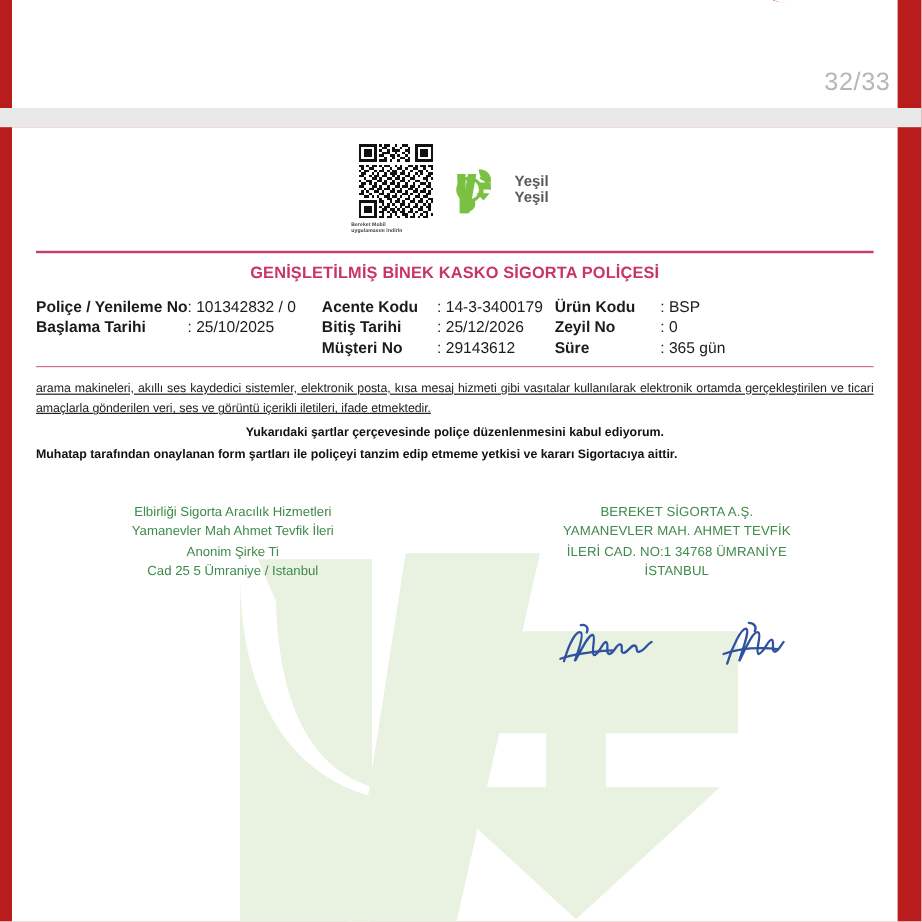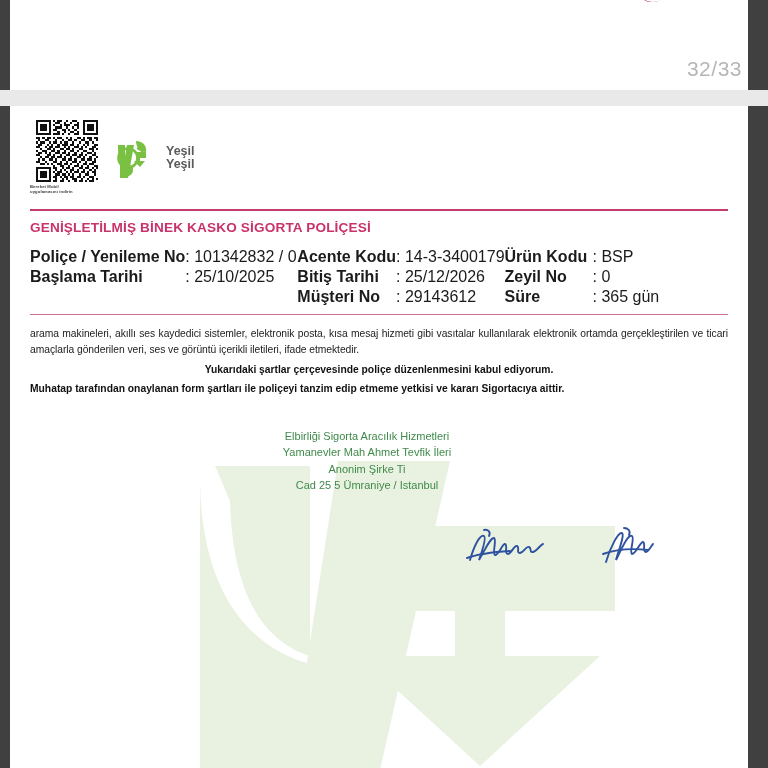--- a/index.html
+++ b/index.html
@@ -8,21 +8,21 @@
     margin: 0; padding: 0;
     width: 768px; height: 768px;
     overflow: hidden;
     background: #f0f0f0;
     font-family: "Liberation Sans", sans-serif;
   }
 
   #viewer {
     position: relative;
     width: 768px; height: 768px;
-    background: #404040;
+    background: #b91c1c;
   }
 
   
   .page-prev {
     position: absolute;
     left: 10px; top: -80px;
     width: 738px; height: 170px;
     background: #ffffff;
     overflow: hidden;
   }
@@ -70,21 +70,21 @@
   .doc-inner {
     position: relative;
     padding: 14px 20px 0 20px;
     z-index: 2;
   }
 
   
   .header-row {
     display: flex;
     align-items: flex-start;
-    justify-content: flex-start;
+    justify-content: center;
     height: 86px;
   }
   .qr-block { width: 86px; }
   .qr-img { width: 74px; height: 62px; display: block; }
   .qr-caption {
     font-size: 4.2px;
     line-height: 5.4px;
     color: #3a3a3a;
     margin-top: 2px;
     font-weight: bold;
@@ -133,32 +133,32 @@
     background: #c63b6e;
     margin: 3px 0 0 0;
   }
   .rule-thin {
     height: 1.2px;
     background: #cf6f93;
     margin: 7px 0 0 0;
   }
 
   .doc-title {
-    text-align: left;
+    text-align: center;
     color: #c8336b;
     font-size: 13.6px;
     font-weight: bold;
     letter-spacing: 0.15px;
     margin: 9px 0 12px 0;
   }
 
   
   .info-table { width: 100%; border-collapse: collapse; }
   .info-table td {
-    font-size: 16px;
+    font-size: 13px;
     color: #1b1b1b;
     padding: 1px 0;
     vertical-align: top;
     white-space: nowrap;
   }
   .lbl { font-weight: bold; }
   .val { font-weight: normal; padding-left: 6px; }
   .c1-lbl { width: 120px; }
   .c1-val { width: 112px; }
   .c2-lbl { width: 96px; }
@@ -166,20 +166,21 @@
   .c3-lbl { width: 88px; }
 
   
   .body-text {
     font-size: 10.3px;
     line-height: 16.5px;
     color: #212121;
     text-align: justify;
     margin-top: 11px;
     letter-spacing: -0.05px;
+    text-decoration: underline;
   }
   .body-text.tight { margin-top: 2px; }
   .body-bold {
     font-weight: bold;
     font-size: 10.3px;
     line-height: 16.5px;
     color: #111111;
     text-align: justify;
     margin-top: 3px;
   }
@@ -551,20 +552,26 @@
       <div class="body-bold nojust">Yukarıdaki şartlar çerçevesinde poliçe düzenlenmesini kabul ediyorum.</div>
       <div class="body-bold">Muhatap tarafından onaylanan form şartları ile poliçeyi tanzim edip etmeme yetkisi ve kararı Sigortacıya aittir.</div>
 
       <div class="sig-row">
         <div class="sig-col left">
           <div class="sig-text">Elbirliği Sigorta Aracılık Hizmetleri</div>
           <div class="sig-text">Yamanevler Mah Ahmet Tevfik İleri</div>
           <div class="sig-text">Anonim Şirke Ti</div>
           <div class="sig-text">Cad  25 5  Ümraniye / Istanbul</div>
         </div>
+        <div class="sig-col right">
+          <div class="sig-text right-block">BEREKET SİGORTA A.Ş.</div>
+          <div class="sig-text right-block">YAMANEVLER MAH. AHMET TEVFİK</div>
+          <div class="sig-text right-block">İLERİ CAD. NO:1 34768 ÜMRANİYE</div>
+          <div class="sig-text right-block">İSTANBUL</div>
+        </div>
       </div>
 
       <div class="sign-row">
         <svg class="sign-img" width="86" height="44" viewBox="0 0 86 44">
           <g fill="none" stroke="#2f52a0" stroke-width="1.9" stroke-linecap="round">
             <path d="M6 36 C10 22, 16 10, 20 12 C23 14, 17 30, 15 36 C21 26, 26 14, 30 14 C33 15, 28 30, 31 31 C35 31, 38 20, 41 20 C44 21, 40 30, 44 30 C48 29, 50 21, 53 22 C56 23, 52 29, 56 29 C60 28, 62 22, 65 23 C68 24, 65 29, 69 28 C73 27, 76 21, 79 20"></path>
             <path d="M3 34 C14 30, 30 28, 46 27"></path>
             <path d="M20 6 C24 5, 27 8, 25 12"></path>
           </g>
         </svg>

